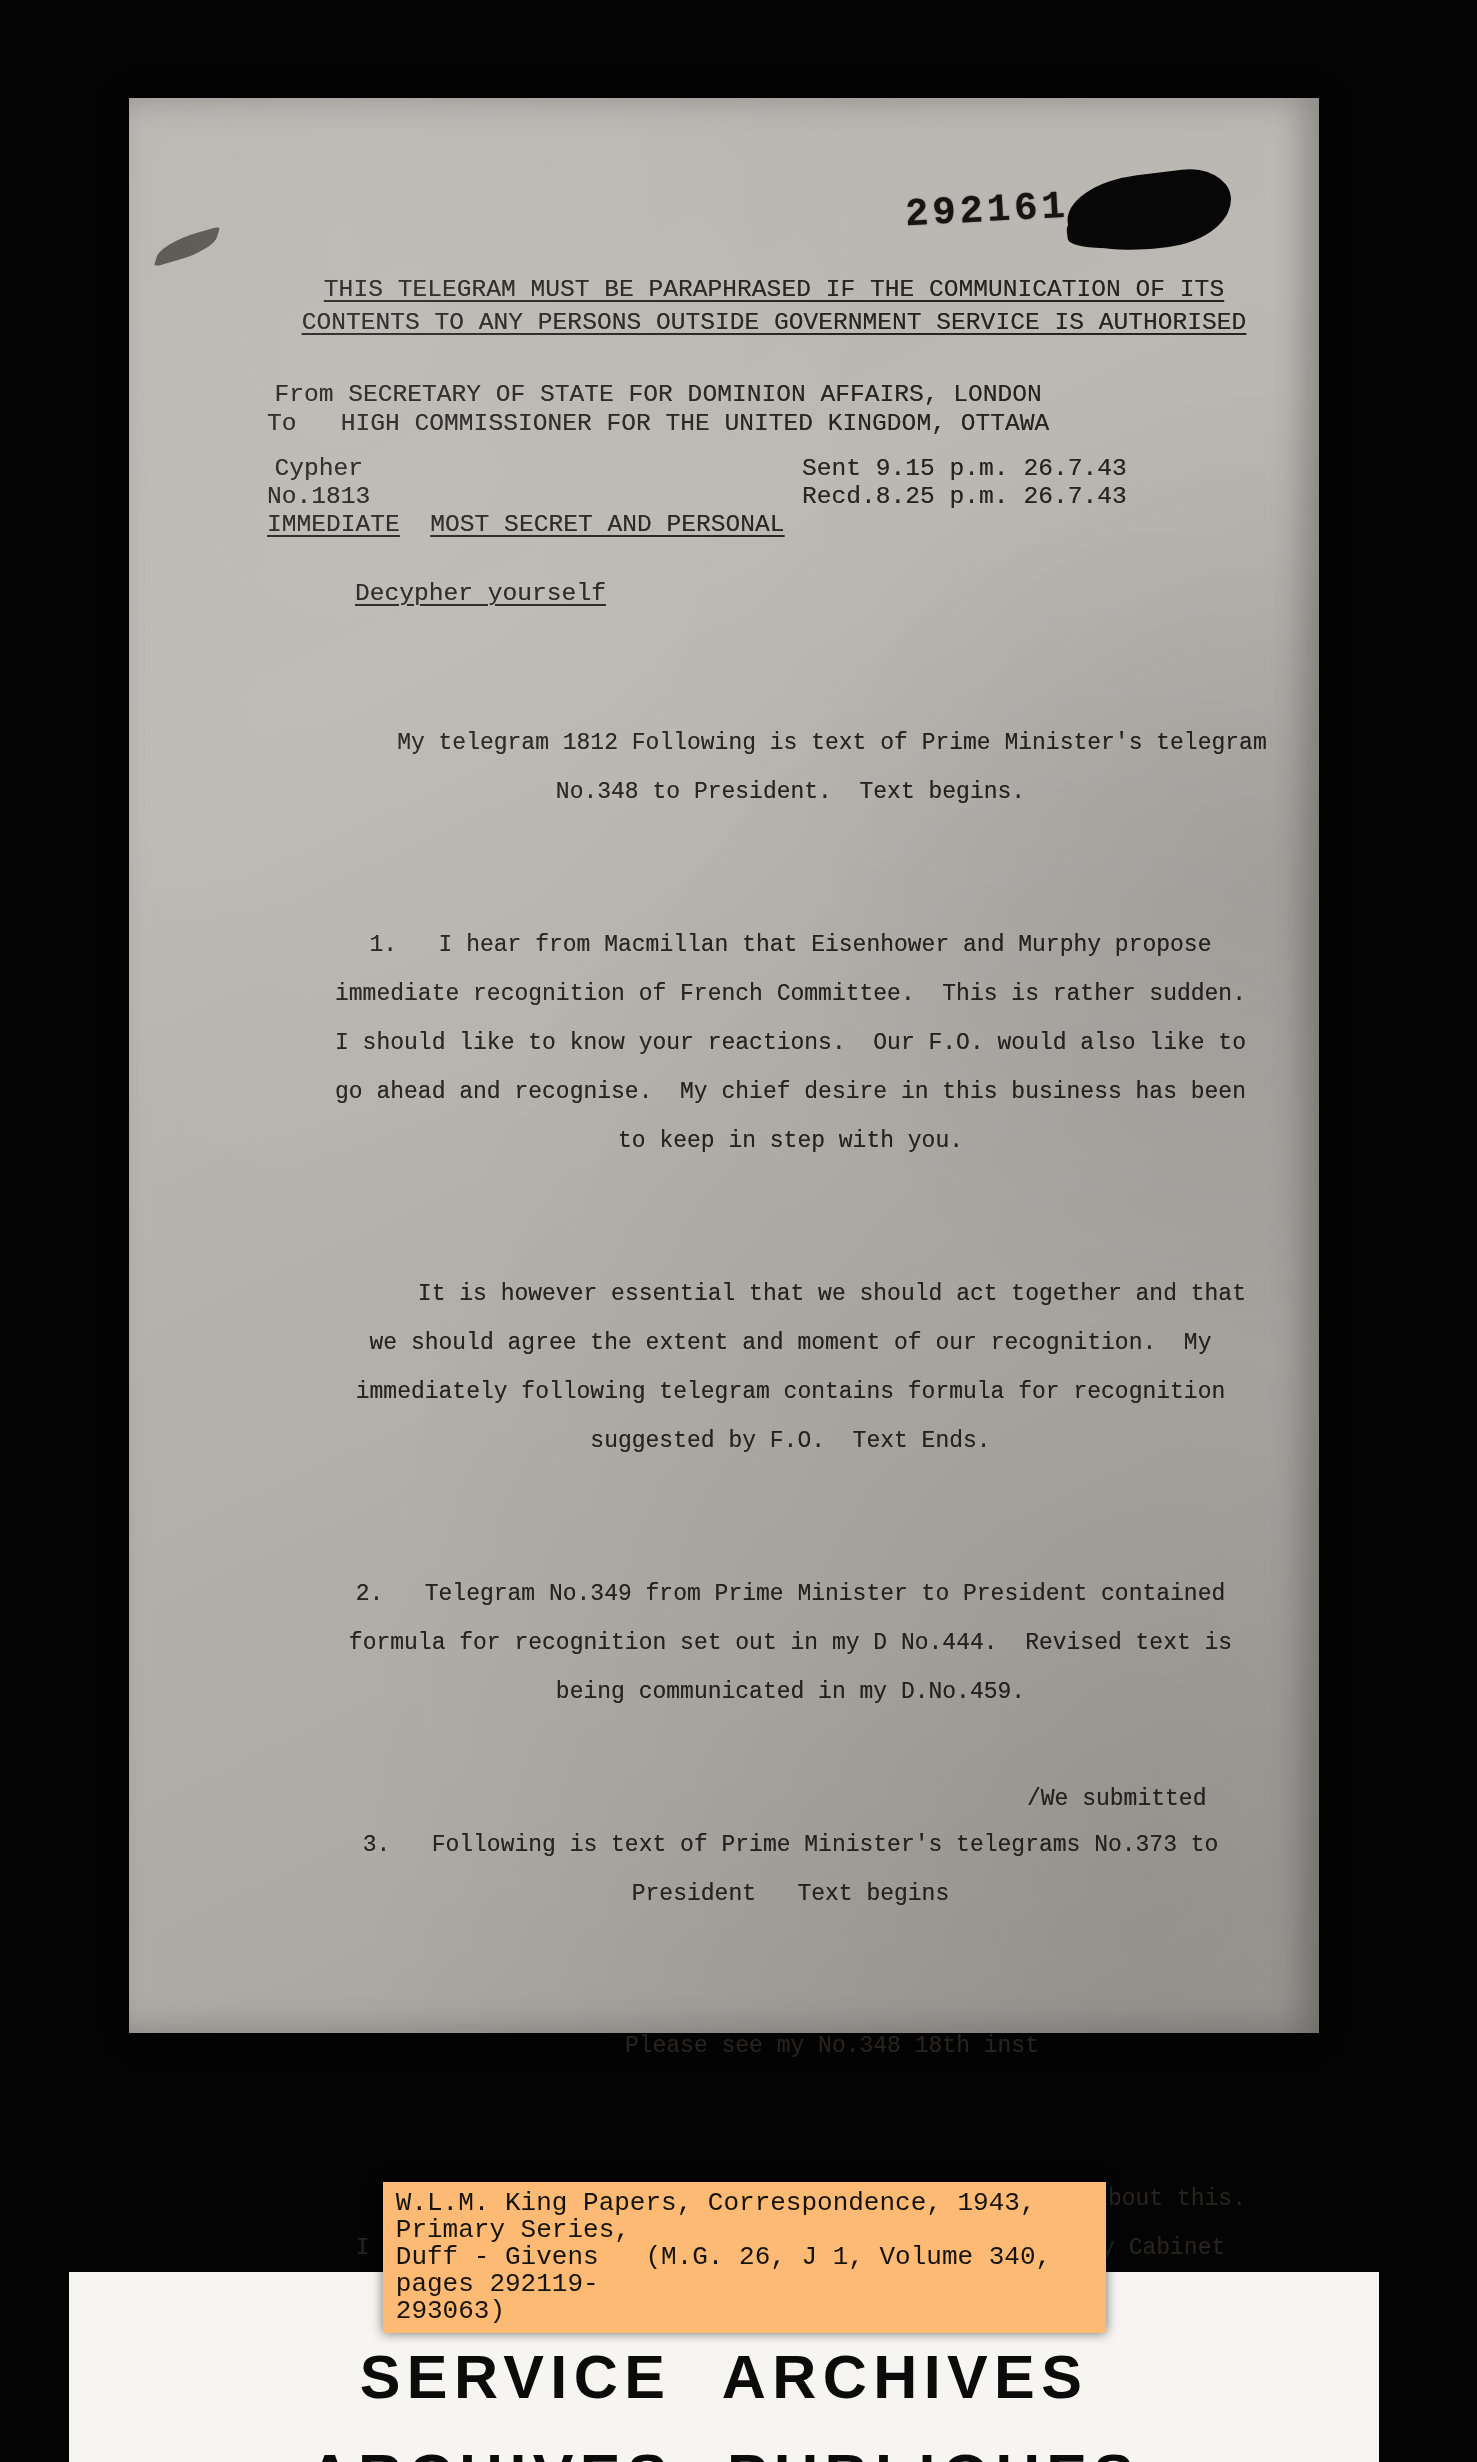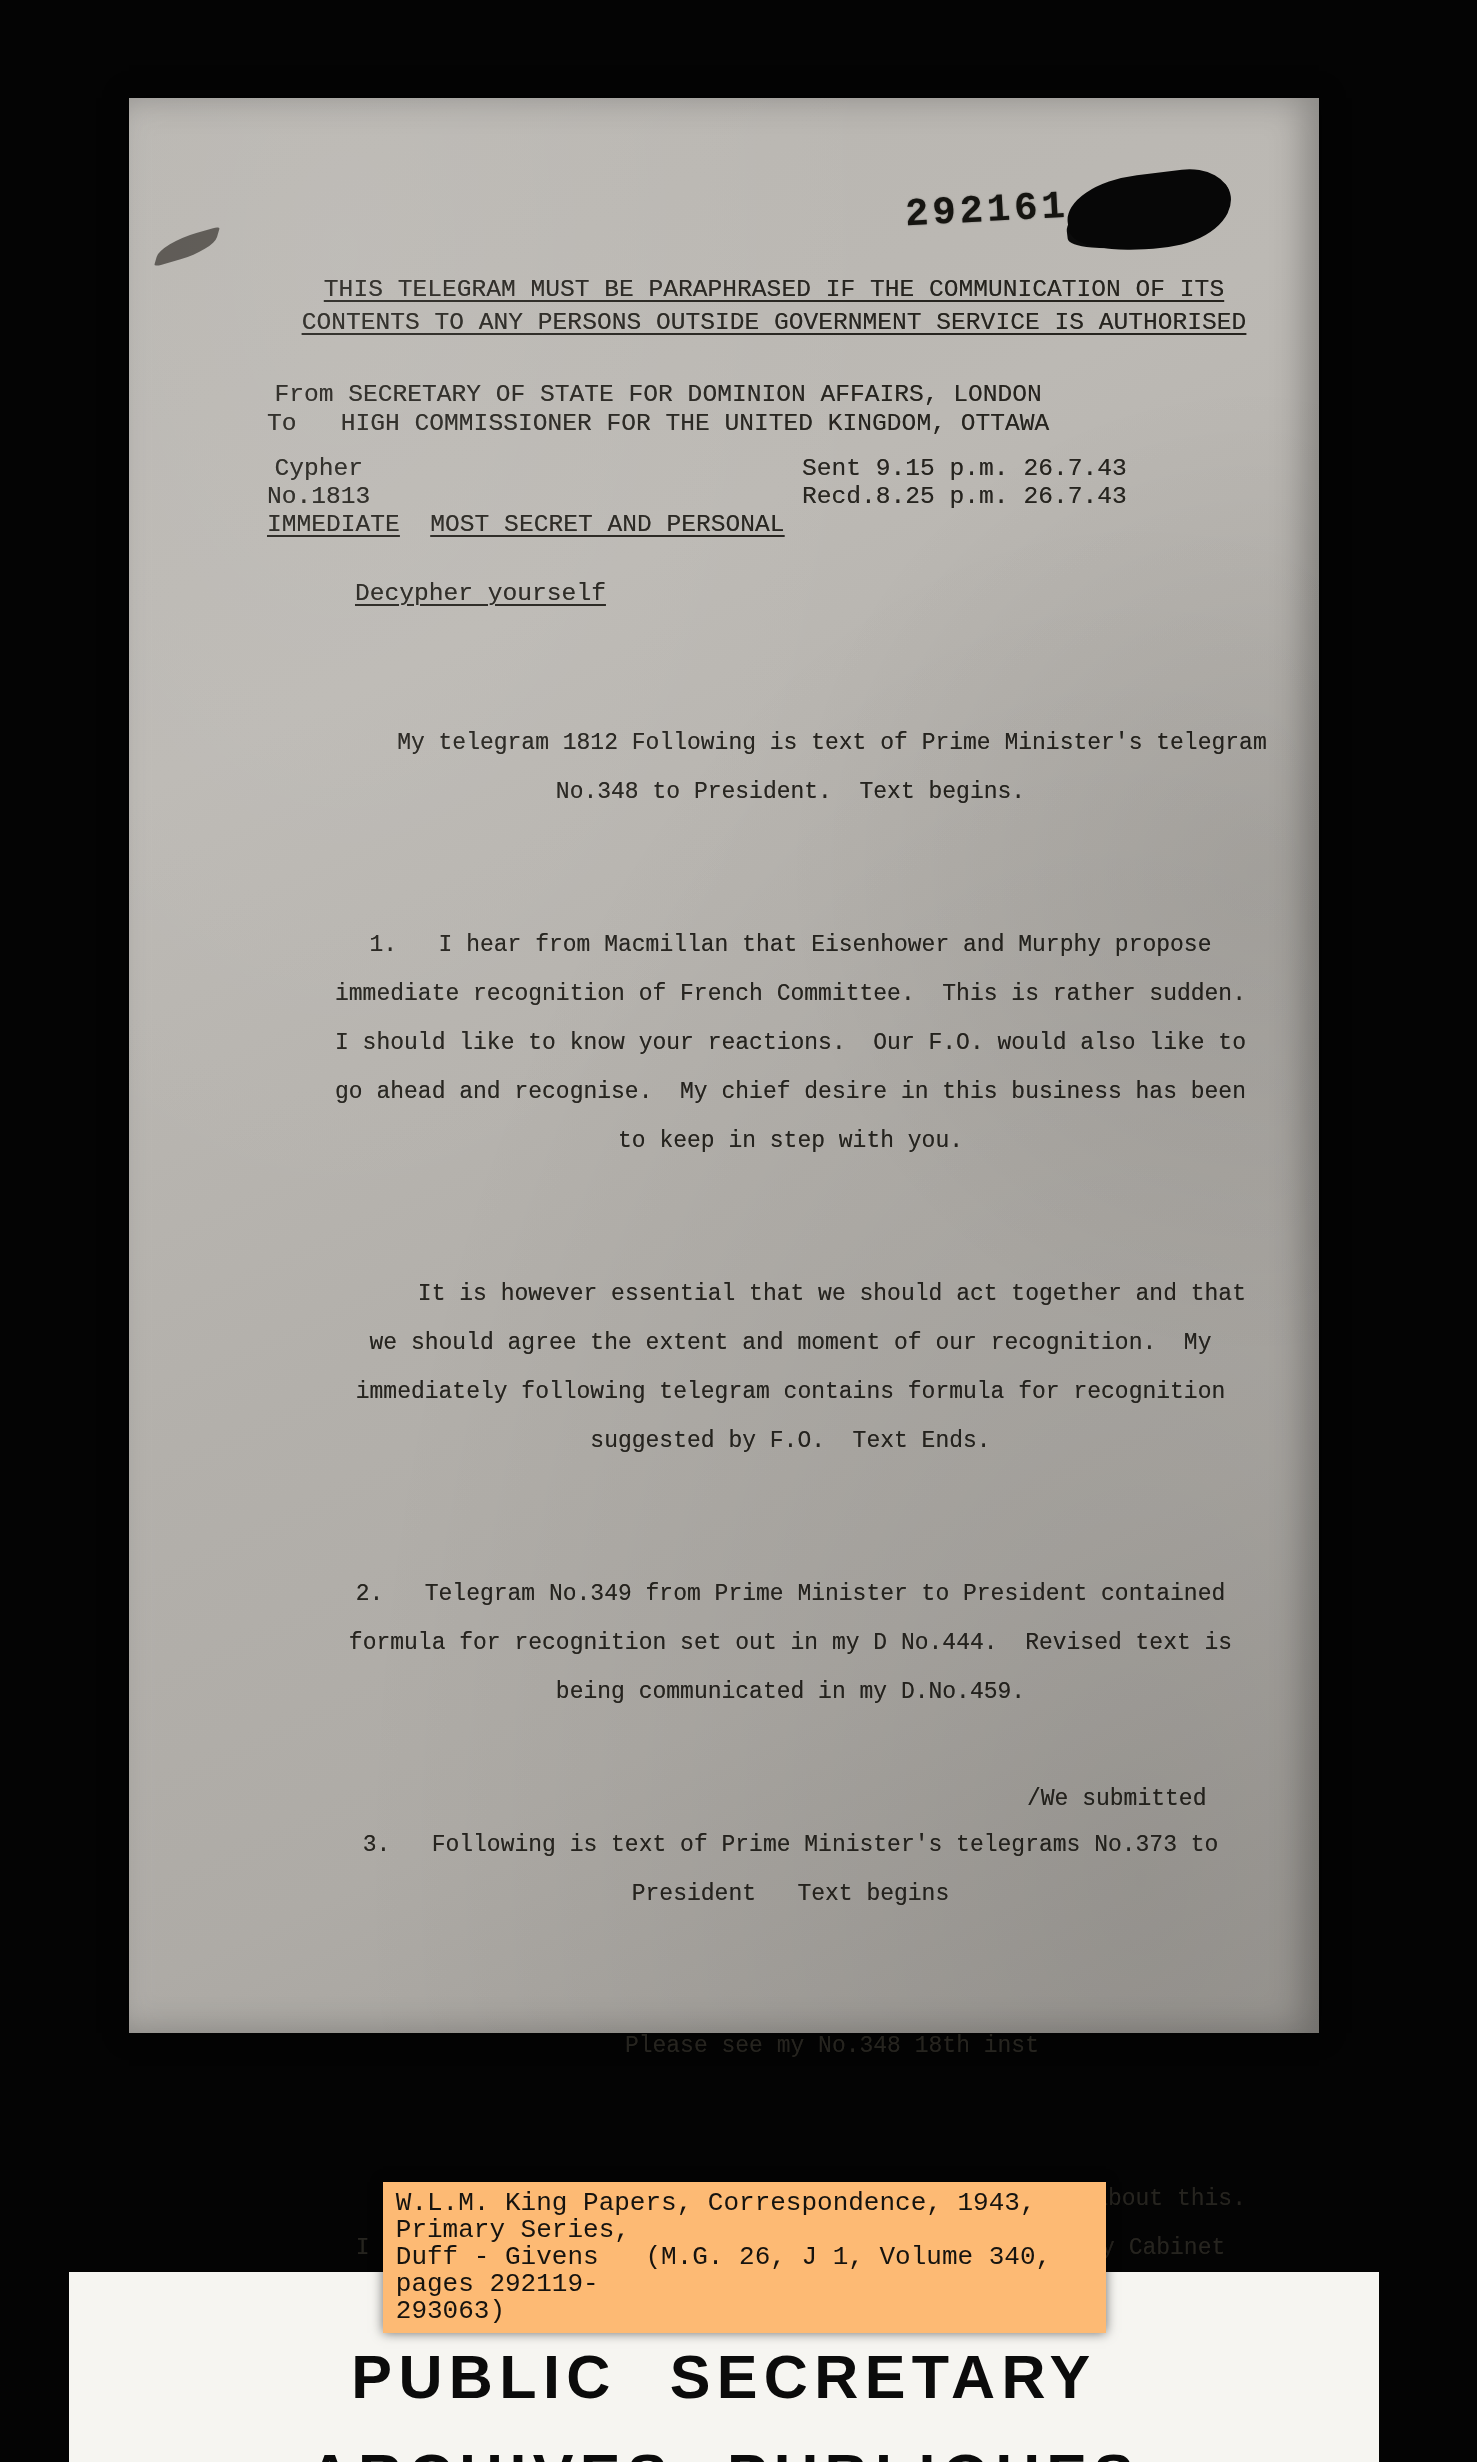--- a/index.html
+++ b/index.html
@@ -154,19 +154,19 @@
     </div>
 
     <div class="signoff type">/We submitted</div>
   </div>
 
   <div class="ref-label">W.L.M. King Papers, Correspondence, 1943, Primary Series,
 Duff - Givens   (M.G. 26, J 1, Volume 340, pages 292119-
 293063)</div>
 
   <div class="archives-box">
-    <div class="arch-en">PUBLIC SECRETARY</div>
+    <div class="arch-en">SERVICE ARCHIVES</div>
     <div class="arch-fr">ARCHIVES PUBLIQUES</div>
 
   </div>
 
 </div>
 
 
 </body></html>

